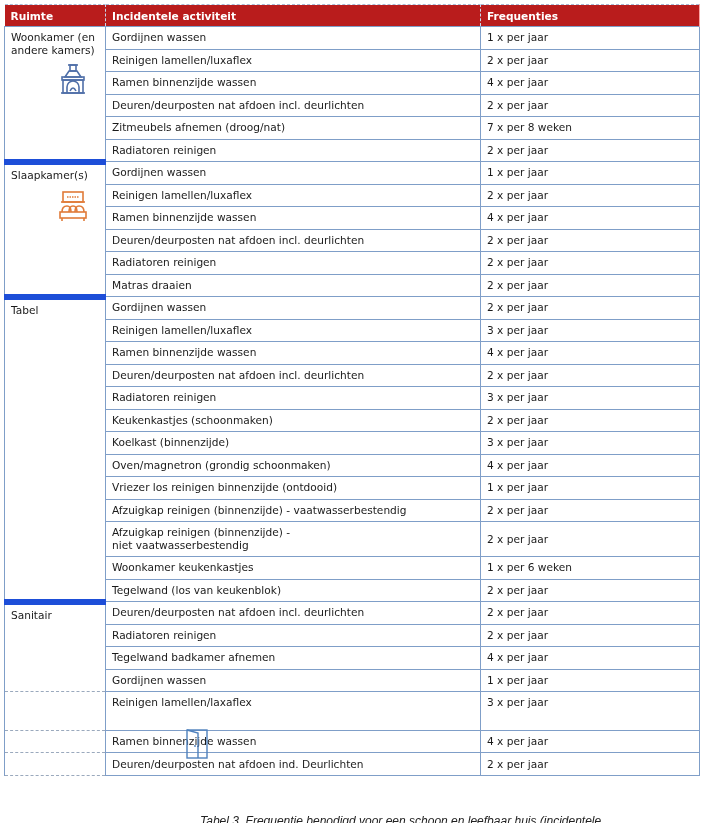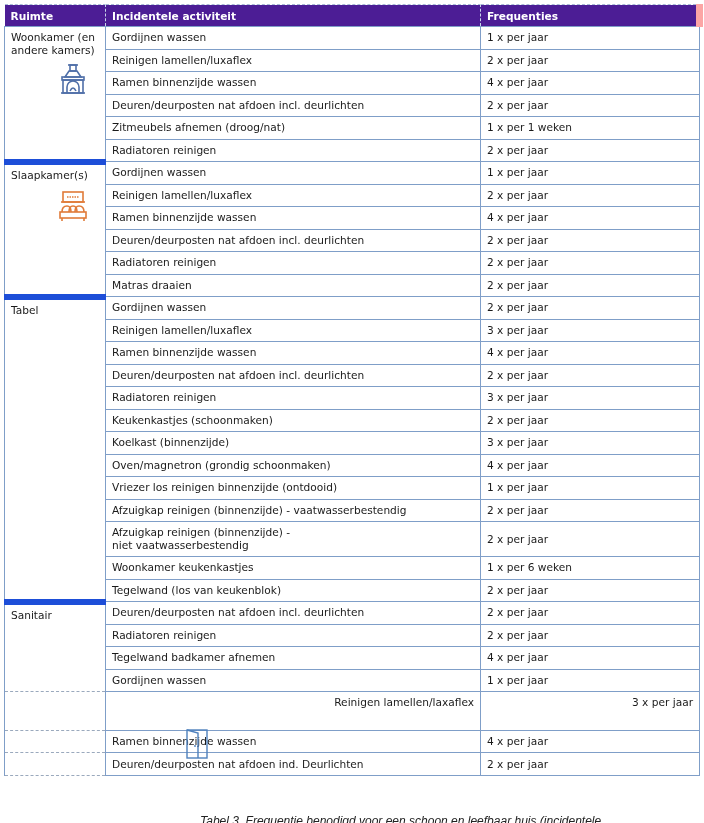--- a/index.html
+++ b/index.html
@@ -2,27 +2,27 @@
 <html><head>
 <meta charset="utf-8">
 <style>
   html, body { margin: 0; padding: 0; background: #ffffff; }
   body { width: 704px; height: 823px; position: relative; overflow: hidden;
          font-family: "DejaVu Sans", sans-serif; color: #1a1a1a; }
   .tbl { position: absolute; left: 4px; top: 4px; width: 695px; border-collapse: collapse; table-layout: fixed; font-size: 10.6px; }
   .tbl col.c1 { width: 101px; }
   .tbl col.c2 { width: 375px; }
   .tbl col.c3 { width: 219px; }
-  .tbl th { background: #4c1d95; color: #ffffff; font-weight: bold; text-align: left;
+  .tbl th { background: #b91c1c; color: #ffffff; font-weight: bold; text-align: left;
             padding: 0 6px; height: 21px; border-right: 1px dashed #c9d6ea; border-top: 1px dashed #a9bbd6; }
-  .tbl th:last-child { border-right: 7px solid #fca5a5; }
+  .tbl th:last-child { border-right: 1px solid #fca5a5; }
   .tbl td { border: 1px solid #7f9ec8; padding: 0 6px; height: 21.5px; vertical-align: middle; line-height: 13px; }
   .tbl td.room { vertical-align: top; padding-top: 4px; border-bottom: 6px solid #1d4ed8; }
   .tbl td.room.dashed { border-top: 1px dashed #9aa9bd; border-bottom: 1px dashed #9aa9bd; }
-  .tbl td.top { vertical-align: top; padding-top: 4px; text-align: right; }
+  .tbl td.top { vertical-align: top; padding-top: 4px; }
   .tbl tr.tall td { height: 34px; }
   .room-label { display: block; }
   .icon { display: block; margin: 8px 0 0 46px; width: 32px; height: 32px; }
   .caption { position: absolute; left: 200px; top: 813px; width: 440px; font-family: "Liberation Sans", sans-serif;
              font-style: italic; font-size: 12px; line-height: 16px; color: #222; }
   .door-icon { position: absolute; left: 186px; top: 729px; width: 22px; height: 30px; }
 </style>
 </head>
 <body>
 
@@ -67,21 +67,21 @@
     <tr>
       <td>Ramen binnenzijde wassen</td>
       <td>4 x per jaar</td>
     </tr>
     <tr>
       <td>Deuren/deurposten nat afdoen incl. deurlichten</td>
       <td>2 x per jaar</td>
     </tr>
     <tr>
       <td>Zitmeubels afnemen (droog/nat)</td>
-      <td>1 x per 1 weken</td>
+      <td>7 x per 8 weken</td>
     </tr>
     <tr>
       <td>Radiatoren reinigen</td>
       <td>2 x per jaar</td>
     </tr>
 
     <tr>
       <td class="room" rowspan="6">
         <span class="room-label">Slaapkamer(s)</span>
         <svg class="icon" viewBox="0 0 32 32" style="margin-top:8px;">

